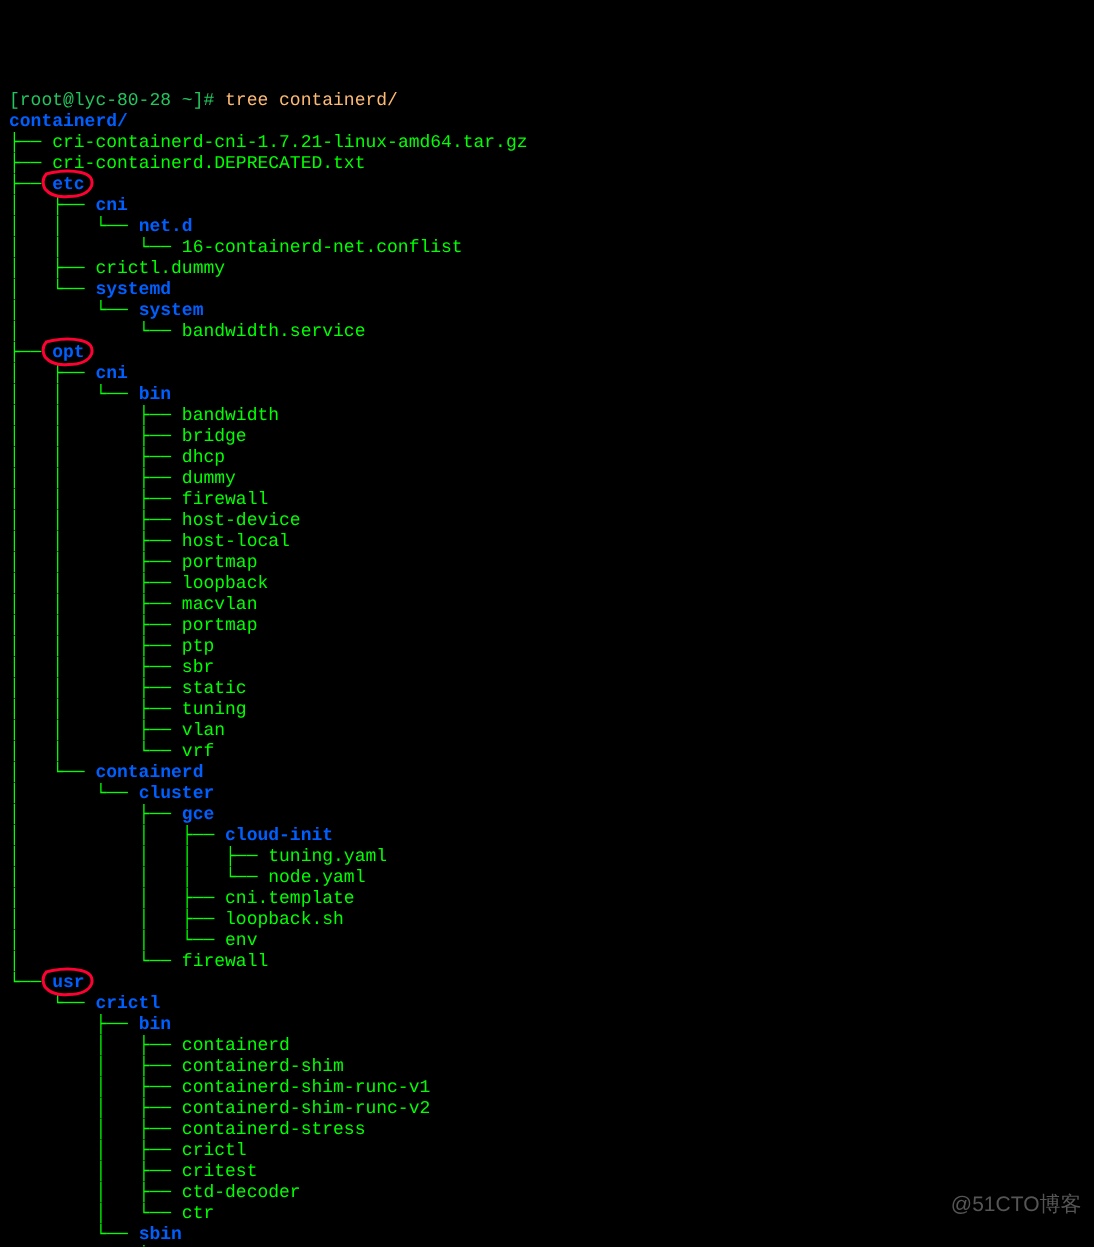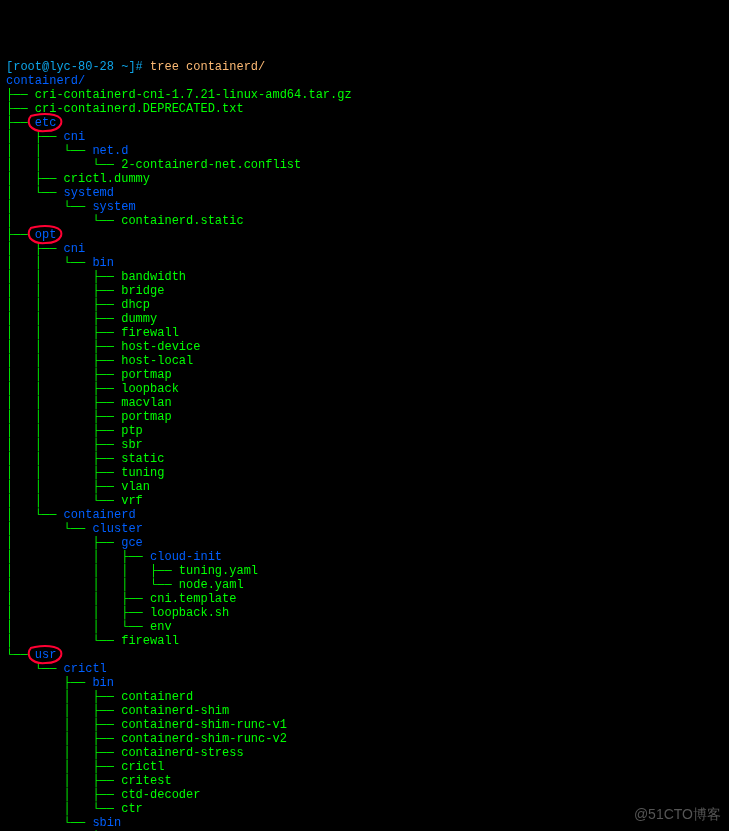--- a/index.html
+++ b/index.html
@@ -9,63 +9,63 @@
     font-family: "Consolas", "Courier New", monospace;
     font-size: 12px;
     line-height: 14px;
     width: 729px;
     height: 831px;
     padding: 4px 6px;
     position: relative;
     white-space: pre;
     overflow: hidden;
   }
-  .prompt { color: #0ea5e9; }
+  .prompt { color: #22c55e; }
   .cmd { color: #fdba74; }
-  .dir { color: #005fff; font-weight: normal; }
+  .dir { color: #005fff; font-weight: bold; }
   .file { color: #00ff00; text-align: right; }
   .pipe { color: #00ff00; }
   .hl {
     position: relative;
     display: inline-block;
   }
   .hl svg {
     position: absolute;
     left: -10px;
     top: -4px;
     pointer-events: none;
   }
   .watermark {
     position: absolute;
     right: 8px;
-    bottom: 10px;
+    bottom: 22px;
     color: #555;
     font-size: 14px;
     font-family: sans-serif;
   }
 </style>
 </head>
 <body>
 
 
 
 <div><span class="prompt">[root@lyc-80-28 ~]# </span><span class="cmd">tree containerd/</span>
 <span class="dir">containerd/</span>
 <div id="tree-body"><span class="pipe">├── </span><span class="file">cri-containerd-cni-1.7.21-linux-amd64.tar.gz</span>
 <span class="pipe">├── </span><span class="file">cri-containerd.DEPRECATED.txt</span>
 <span class="pipe">├── </span><span class="hl dir">etc<svg width="41" height="22" viewBox="0 0 41 22">
           <path d="M6,4 Q2,8 5,14 Q10,20 20.5,19 Q33,19 36,12 Q38,5 29,3 Q20.5,1 10,3 Q5,4 6,4" fill="none" stroke="#ff0033" stroke-width="2" stroke-linecap="round"></path>
         </svg></span>
 <span class="pipe">│   ├── </span><span class="dir">cni</span>
 <span class="pipe">│   │   └── </span><span class="dir">net.d</span>
-<span class="pipe">│   │       └── </span><span class="file">2-containerd-net.conflist</span>
+<span class="pipe">│   │       └── </span><span class="file">16-containerd-net.conflist</span>
 <span class="pipe">│   ├── </span><span class="file">crictl.dummy</span>
 <span class="pipe">│   └── </span><span class="dir">systemd</span>
 <span class="pipe">│       └── </span><span class="dir">system</span>
-<span class="pipe">│           └── </span><span class="file">containerd.static</span>
+<span class="pipe">│           └── </span><span class="file">bandwidth.service</span>
 <span class="pipe">├── </span><span class="hl dir">opt<svg width="41" height="22" viewBox="0 0 41 22">
           <path d="M6,4 Q2,8 5,14 Q10,20 20.5,19 Q33,19 36,12 Q38,5 29,3 Q20.5,1 10,3 Q5,4 6,4" fill="none" stroke="#ff0033" stroke-width="2" stroke-linecap="round"></path>
         </svg></span>
 <span class="pipe">│   ├── </span><span class="dir">cni</span>
 <span class="pipe">│   │   └── </span><span class="dir">bin</span>
 <span class="pipe">│   │       ├── </span><span class="file">bandwidth</span>
 <span class="pipe">│   │       ├── </span><span class="file">bridge</span>
 <span class="pipe">│   │       ├── </span><span class="file">dhcp</span>
 <span class="pipe">│   │       ├── </span><span class="file">dummy</span>
 <span class="pipe">│   │       ├── </span><span class="file">firewall</span>

